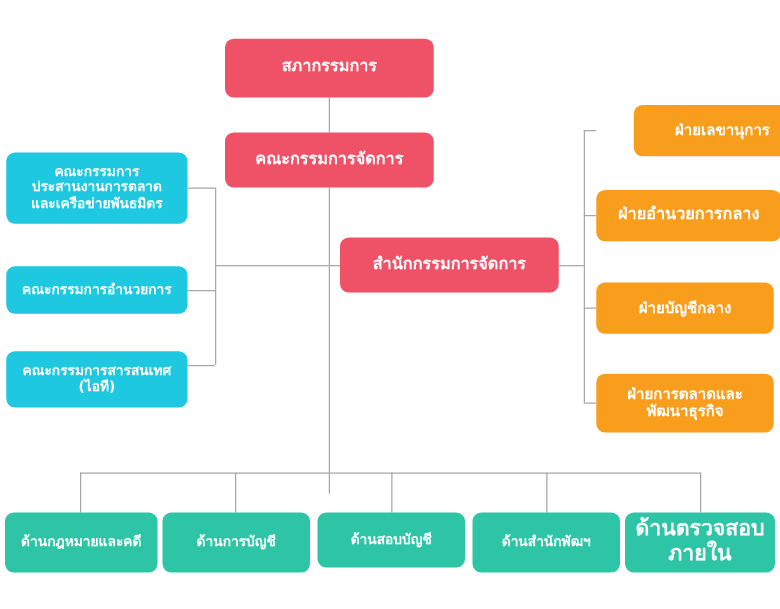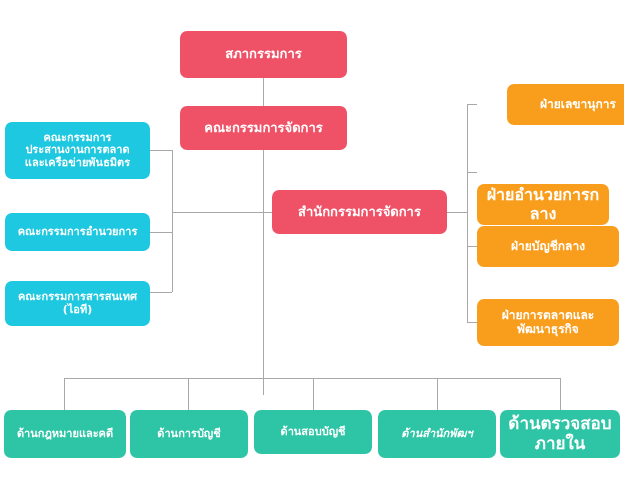--- a/index.html
+++ b/index.html
@@ -83,37 +83,37 @@
     </div>
     <div class="node cyan" style="left: 5px; top: 213px; width: 145px; height: 38px; font-size: 11px;">
       <span>คณะกรรมการอำนวยการ</span>
     </div>
     <div class="node cyan" style="left: 5px; top: 281px; width: 145px; height: 45px; font-size: 11px;">
       <span>คณะกรรมการสารสนเทศ<br>(ไอที)</span>
     </div>
     <div class="node orange" style="left: 477px; top: 84px; width: 142px; height: 41px; font-size: 12px; margin-left: 30px;">
       <span>ฝ่ายเลขานุการ</span>
     </div>
-    <div class="node orange" style="left: 477px; top: 152px; width: 132px; height: 41px; font-size: 16px; margin-top: 32px;">
+    <div class="node orange" style="left: 477px; top: 152px; width: 148px; height: 41px; font-size: 13px;">
       <span>ฝ่ายอำนวยการกลาง</span>
     </div>
     <div class="node orange" style="left: 477px; top: 226px; width: 142px; height: 41px; font-size: 12px;">
       <span>ฝ่ายบัญชีกลาง</span>
     </div>
     <div class="node orange" style="left: 477px; top: 299px; width: 142px; height: 47px; font-size: 12px; justify-content: center;">
       <span>ฝ่ายการตลาดและ<br>พัฒนาธุรกิจ</span>
     </div>
     <div class="node green" style="left: 4px; top: 410px; width: 122px; height: 48px; font-size: 11px;">
       <span>ด้านกฎหมายและคดี</span>
     </div>
     <div class="node green" style="left: 130px; top: 410px; width: 118px; height: 48px; font-size: 11px;">
       <span>ด้านการบัญชี</span>
     </div>
     <div class="node green" style="left: 254px; top: 410px; width: 118px; height: 44px; font-size: 11px;">
       <span>ด้านสอบบัญชี</span>
     </div>
-    <div class="node green" style="left: 378px; top: 410px; width: 118px; height: 48px; font-size: 11px; font-style: italic;">
+    <div class="node green" style="left: 378px; top: 410px; width: 118px; height: 48px; font-size: 11px;">
       <span>ด้านสำนักพัฒฯ</span>
     </div>
     <div class="node green" style="left: 500px; top: 410px; width: 120px; height: 48px; font-size: 17px;">
       <span>ด้านตรวจสอบภายใน</span>
     </div>
   </div>
 
 </body></html>

